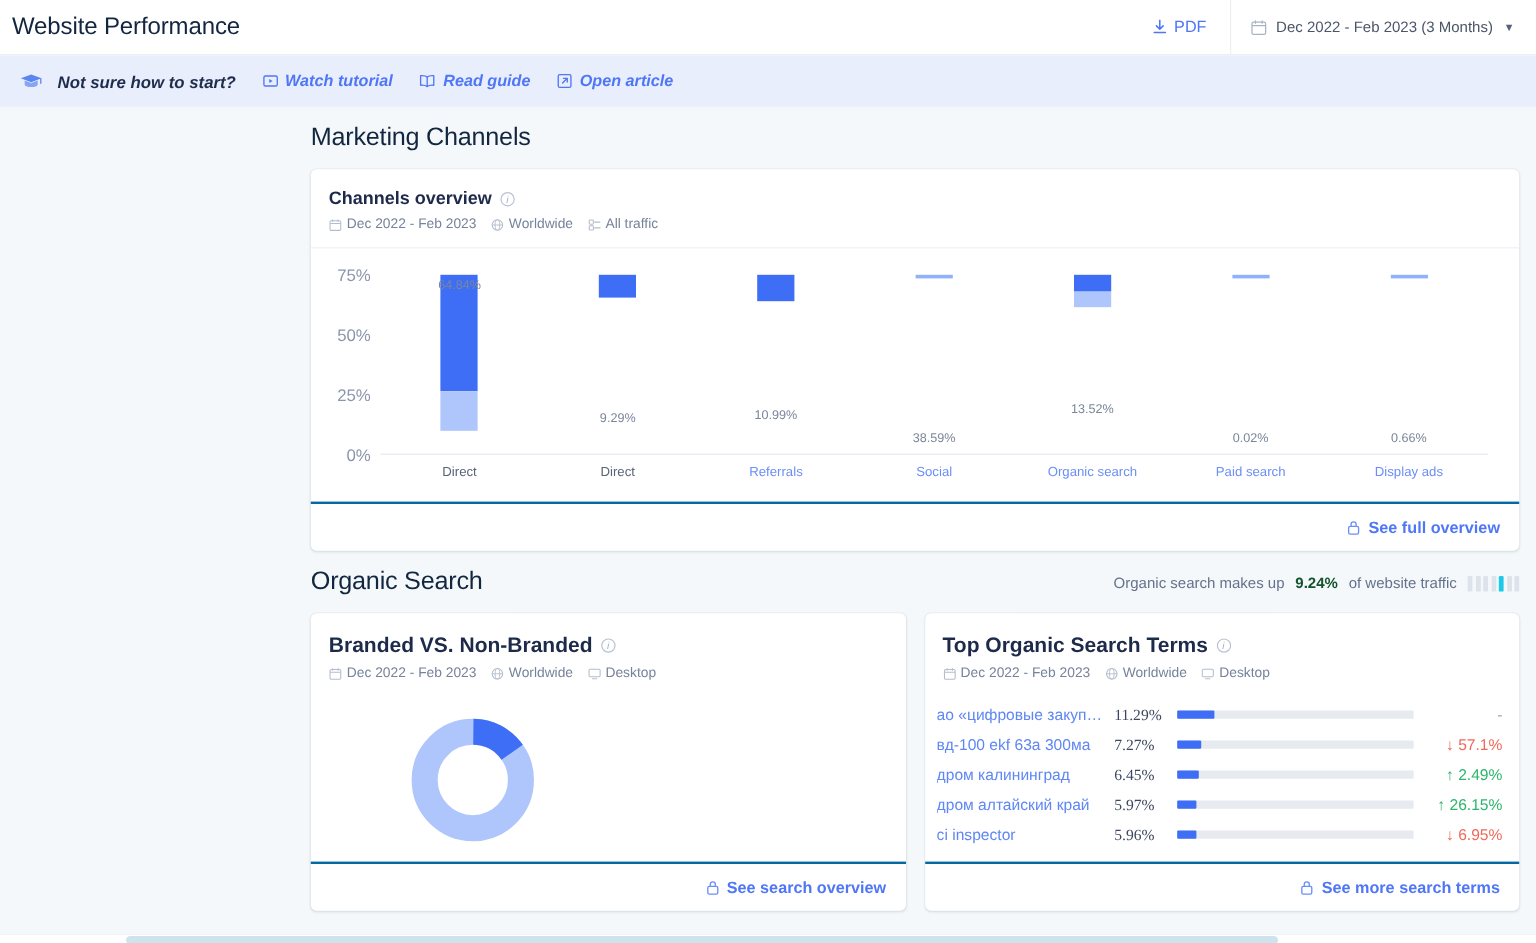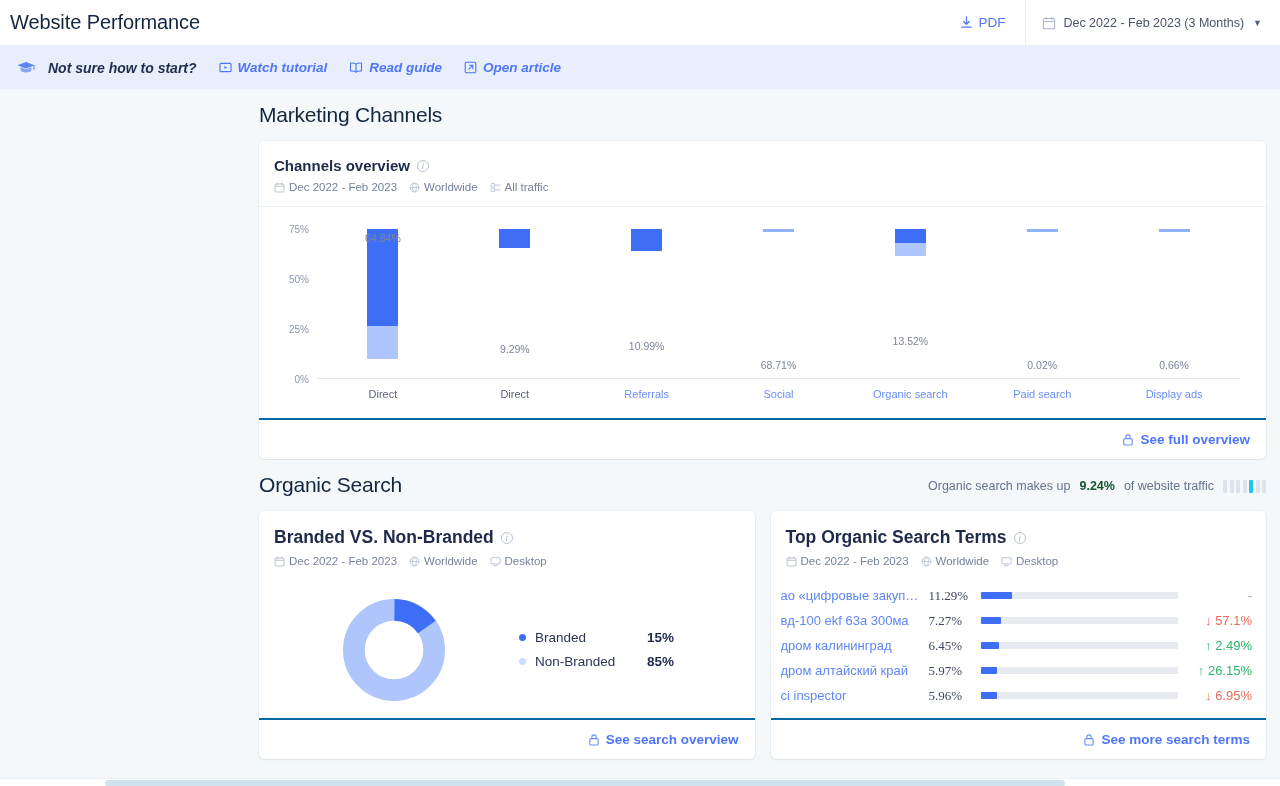--- a/index.html
+++ b/index.html
@@ -170,21 +170,21 @@
     font-size: 8.5px; line-height: 10px; text-align: center;
     font-weight: normal; font-style: italic;
     display: inline-block;
   }
 
   
   .chart-wrap { height: 211px; position: relative; padding: 22px 18px 0 18px; }
   .chart { position: relative; height: 150px; margin-left: 40px; margin-right: 8px; }
   .ylab {
     position: absolute; right: 100%; margin-right: 8px;
-    font-size: 10px; color: #8c97ac; transform: translateY(-50%);
+    font-size: 14px; color: #8c97ac; transform: translateY(-50%);
     white-space: nowrap;
   }
   .axis { position: absolute; left: 0; right: 0; bottom: 0; height: 1px; background: #e3e8f0; }
   .bars { position: absolute; left: 0; right: 0; bottom: 0; top: 0; display: flex; }
   .bcol { flex: 1; position: relative; display: flex; flex-direction: column;
           align-items: center; justify-content: flex-start; }
   .bstack { width: 31px; display: flex; flex-direction: column; justify-content: flex-end; }
   .seg-main { background: #3d6ef5; width: 100%; }
   .seg-light { background: #aec6fb; width: 100%; }
   .bval {
@@ -370,21 +370,21 @@
                   <div class="seg-main" style="height:18.58px"></div>
                 </div>
               </div>
               <div class="bcol">
                 <div class="bval" style="bottom:26.980000000000004px">10.99%</div>
                 <div class="bstack">
                   <div class="seg-main" style="height:21.980000000000004px"></div>
                 </div>
               </div>
               <div class="bcol">
-                <div class="bval" style="bottom:8px">68.71%</div>
+                <div class="bval" style="bottom:8px">38.59%</div>
                 <div class="bstack">
                   <div class="seg-light" style="height:3px;background:#8fb2fa"></div>
                 </div>
               </div>
               <div class="bcol">
                 <div class="bval" style="bottom:32.04px">13.52%</div>
                 <div class="bstack">
                   <div class="seg-main" style="height:14px"></div>
                   <div class="seg-light" style="height:13.039999999999997px"></div>
                 </div>
@@ -487,32 +487,20 @@
             </div>
           </div>
 
           <div class="donut-row">
             <div class="donut-box">
               <svg width="106" height="106" viewBox="0 0 42 42">
                 <circle cx="21" cy="21" r="15.9" fill="none" stroke="#aec6fb" stroke-width="8.6"></circle>
                 <circle cx="21" cy="21" r="15.9" fill="none" stroke="#3d6ef5" stroke-width="8.6" stroke-dasharray="15 85" stroke-dashoffset="25"></circle>
               </svg>
             </div>
-            <div class="legend">
-              <div class="lrow">
-                <span class="ldot" style="background:#3d6ef5"></span>
-                <span class="lname">Branded</span>
-                <span class="lval">15%</span>
-              </div>
-              <div class="lrow">
-                <span class="ldot" style="background:#cddcfd"></span>
-                <span class="lname">Non-Branded</span>
-                <span class="lval">85%</span>
-              </div>
-            </div>
           </div>
 
           <div class="card-foot">
             <div class="foot-link">
               <span>
                 <svg width="12" height="13" viewBox="0 0 13 14">
                     <rect x="2" y="6" width="9" height="7" rx="1.4" fill="none" stroke="#6b8ef7" stroke-width="1.2"></rect>
                     <path d="M4.2 6V4.3a2.3 2.3 0 0 1 4.6 0V6" fill="none" stroke="#6b8ef7" stroke-width="1.2"></path>
                   </svg>
               </span>

